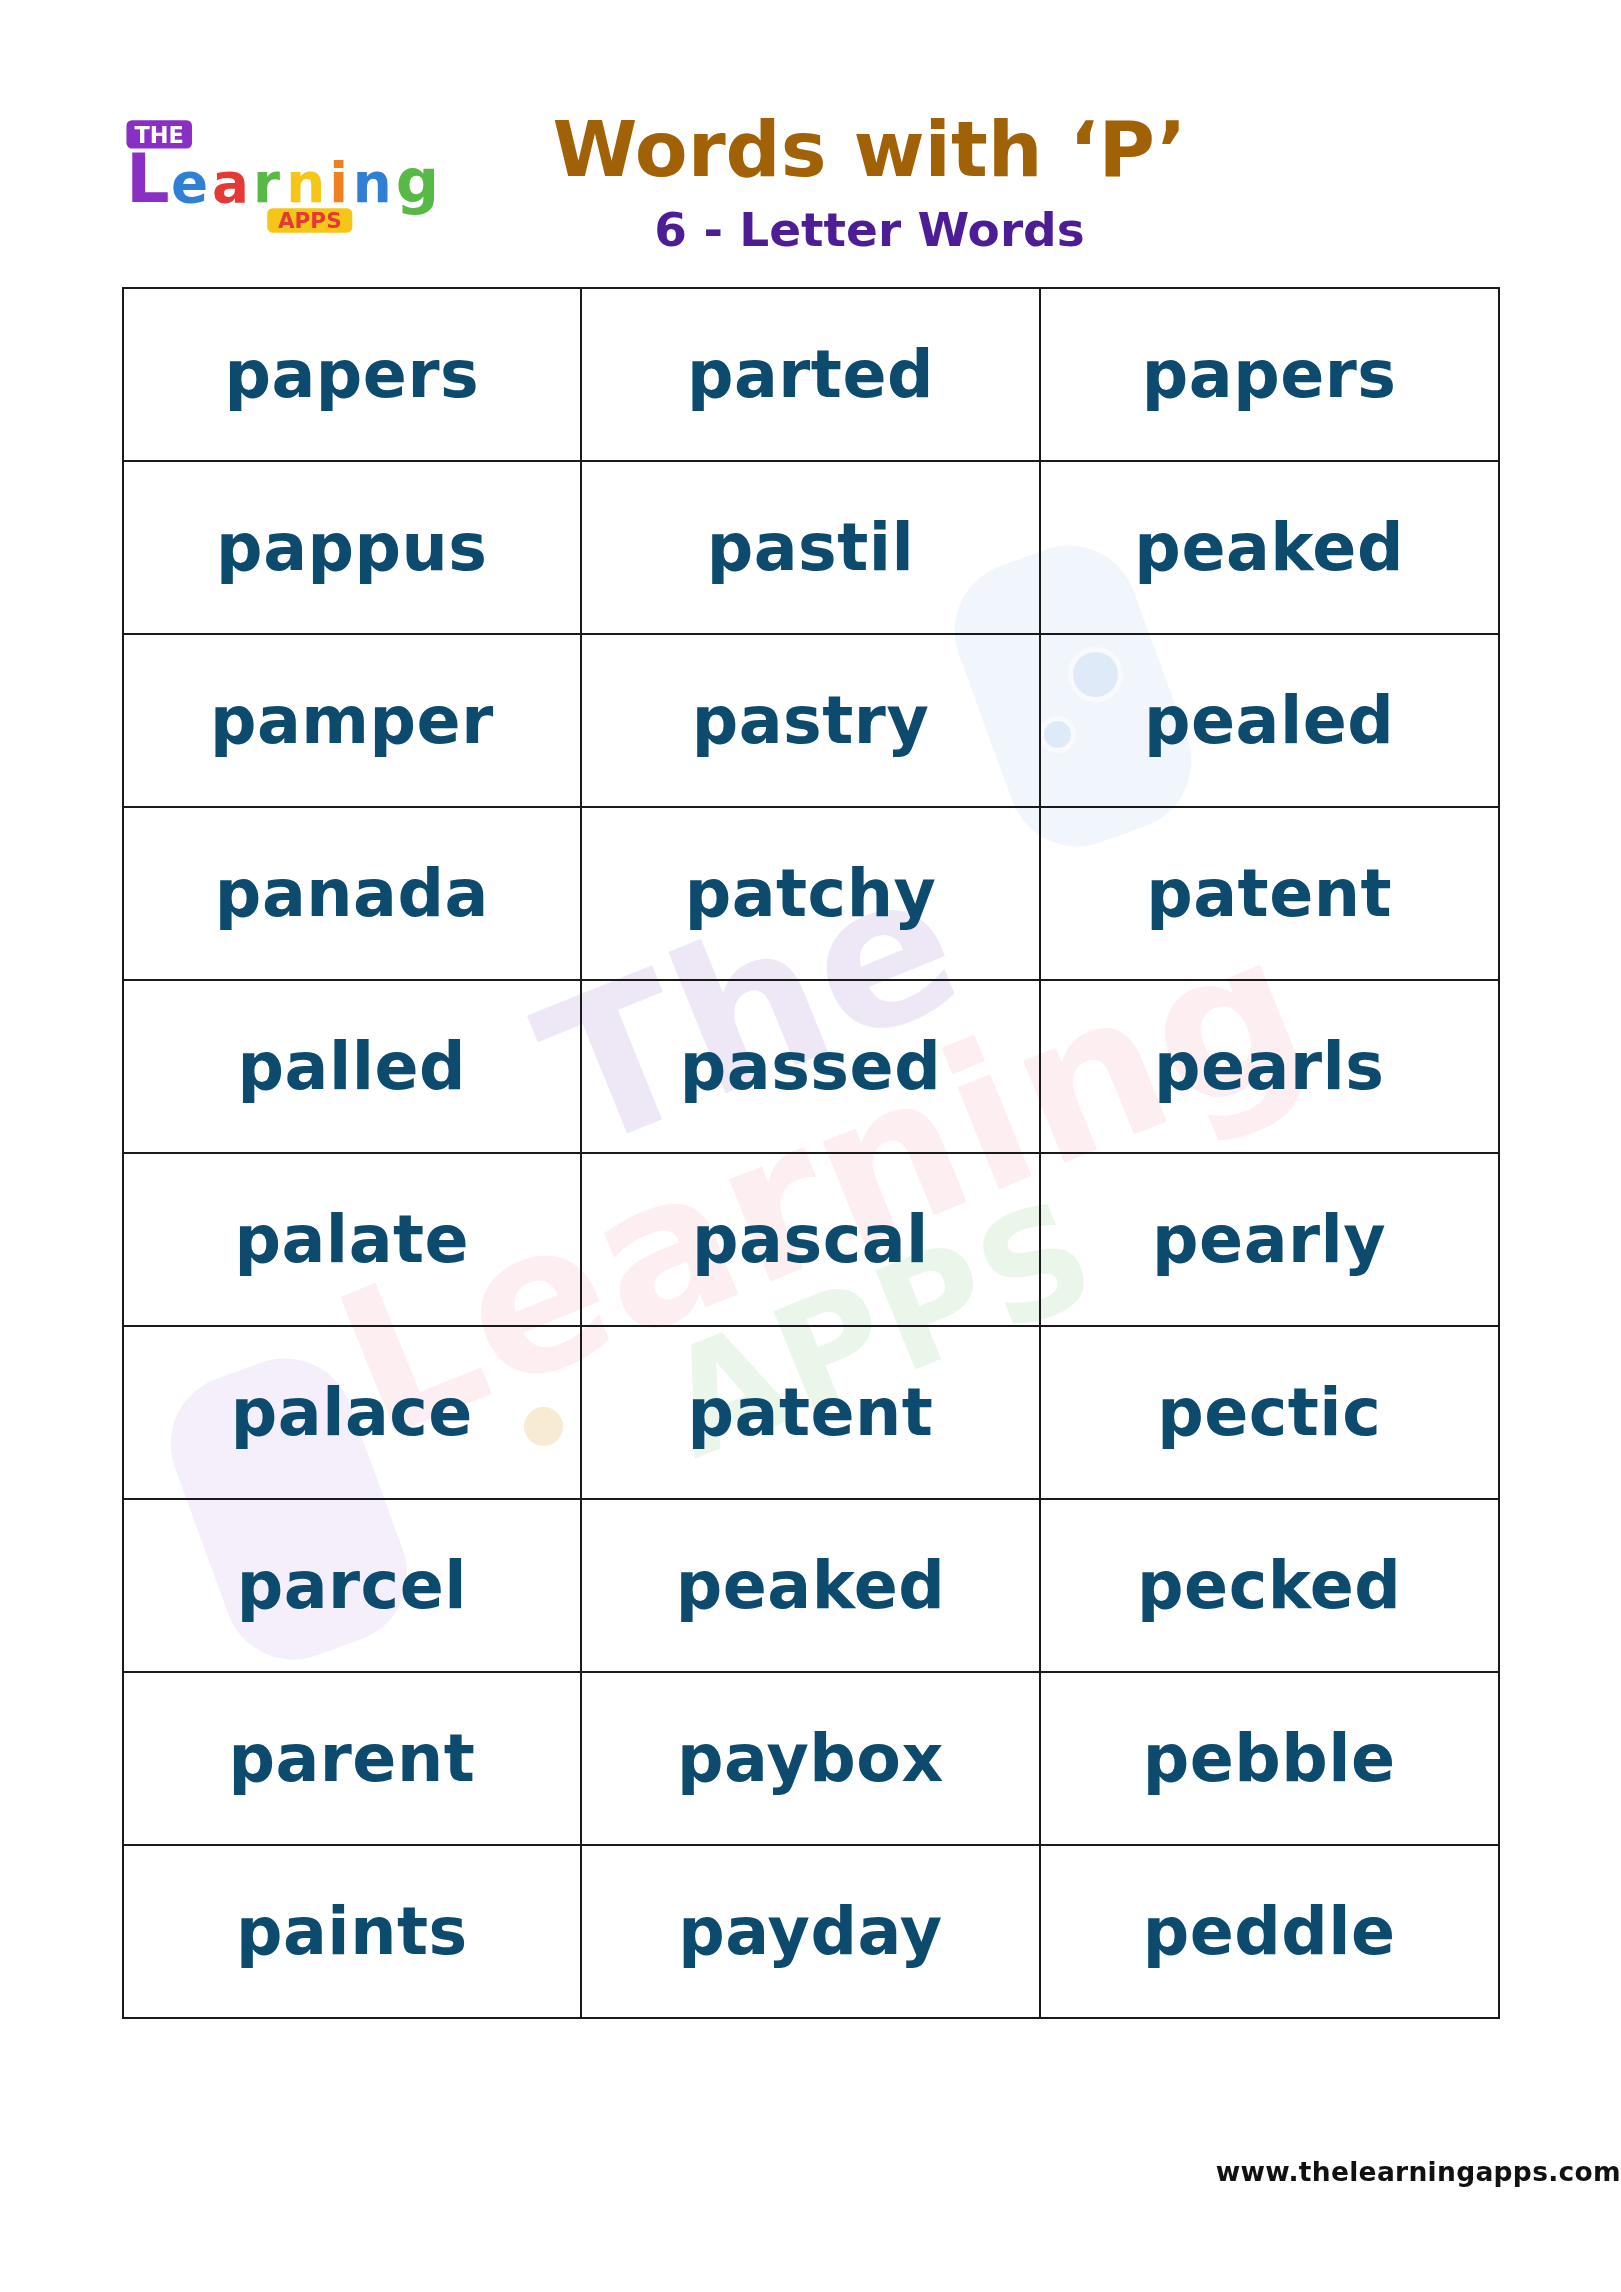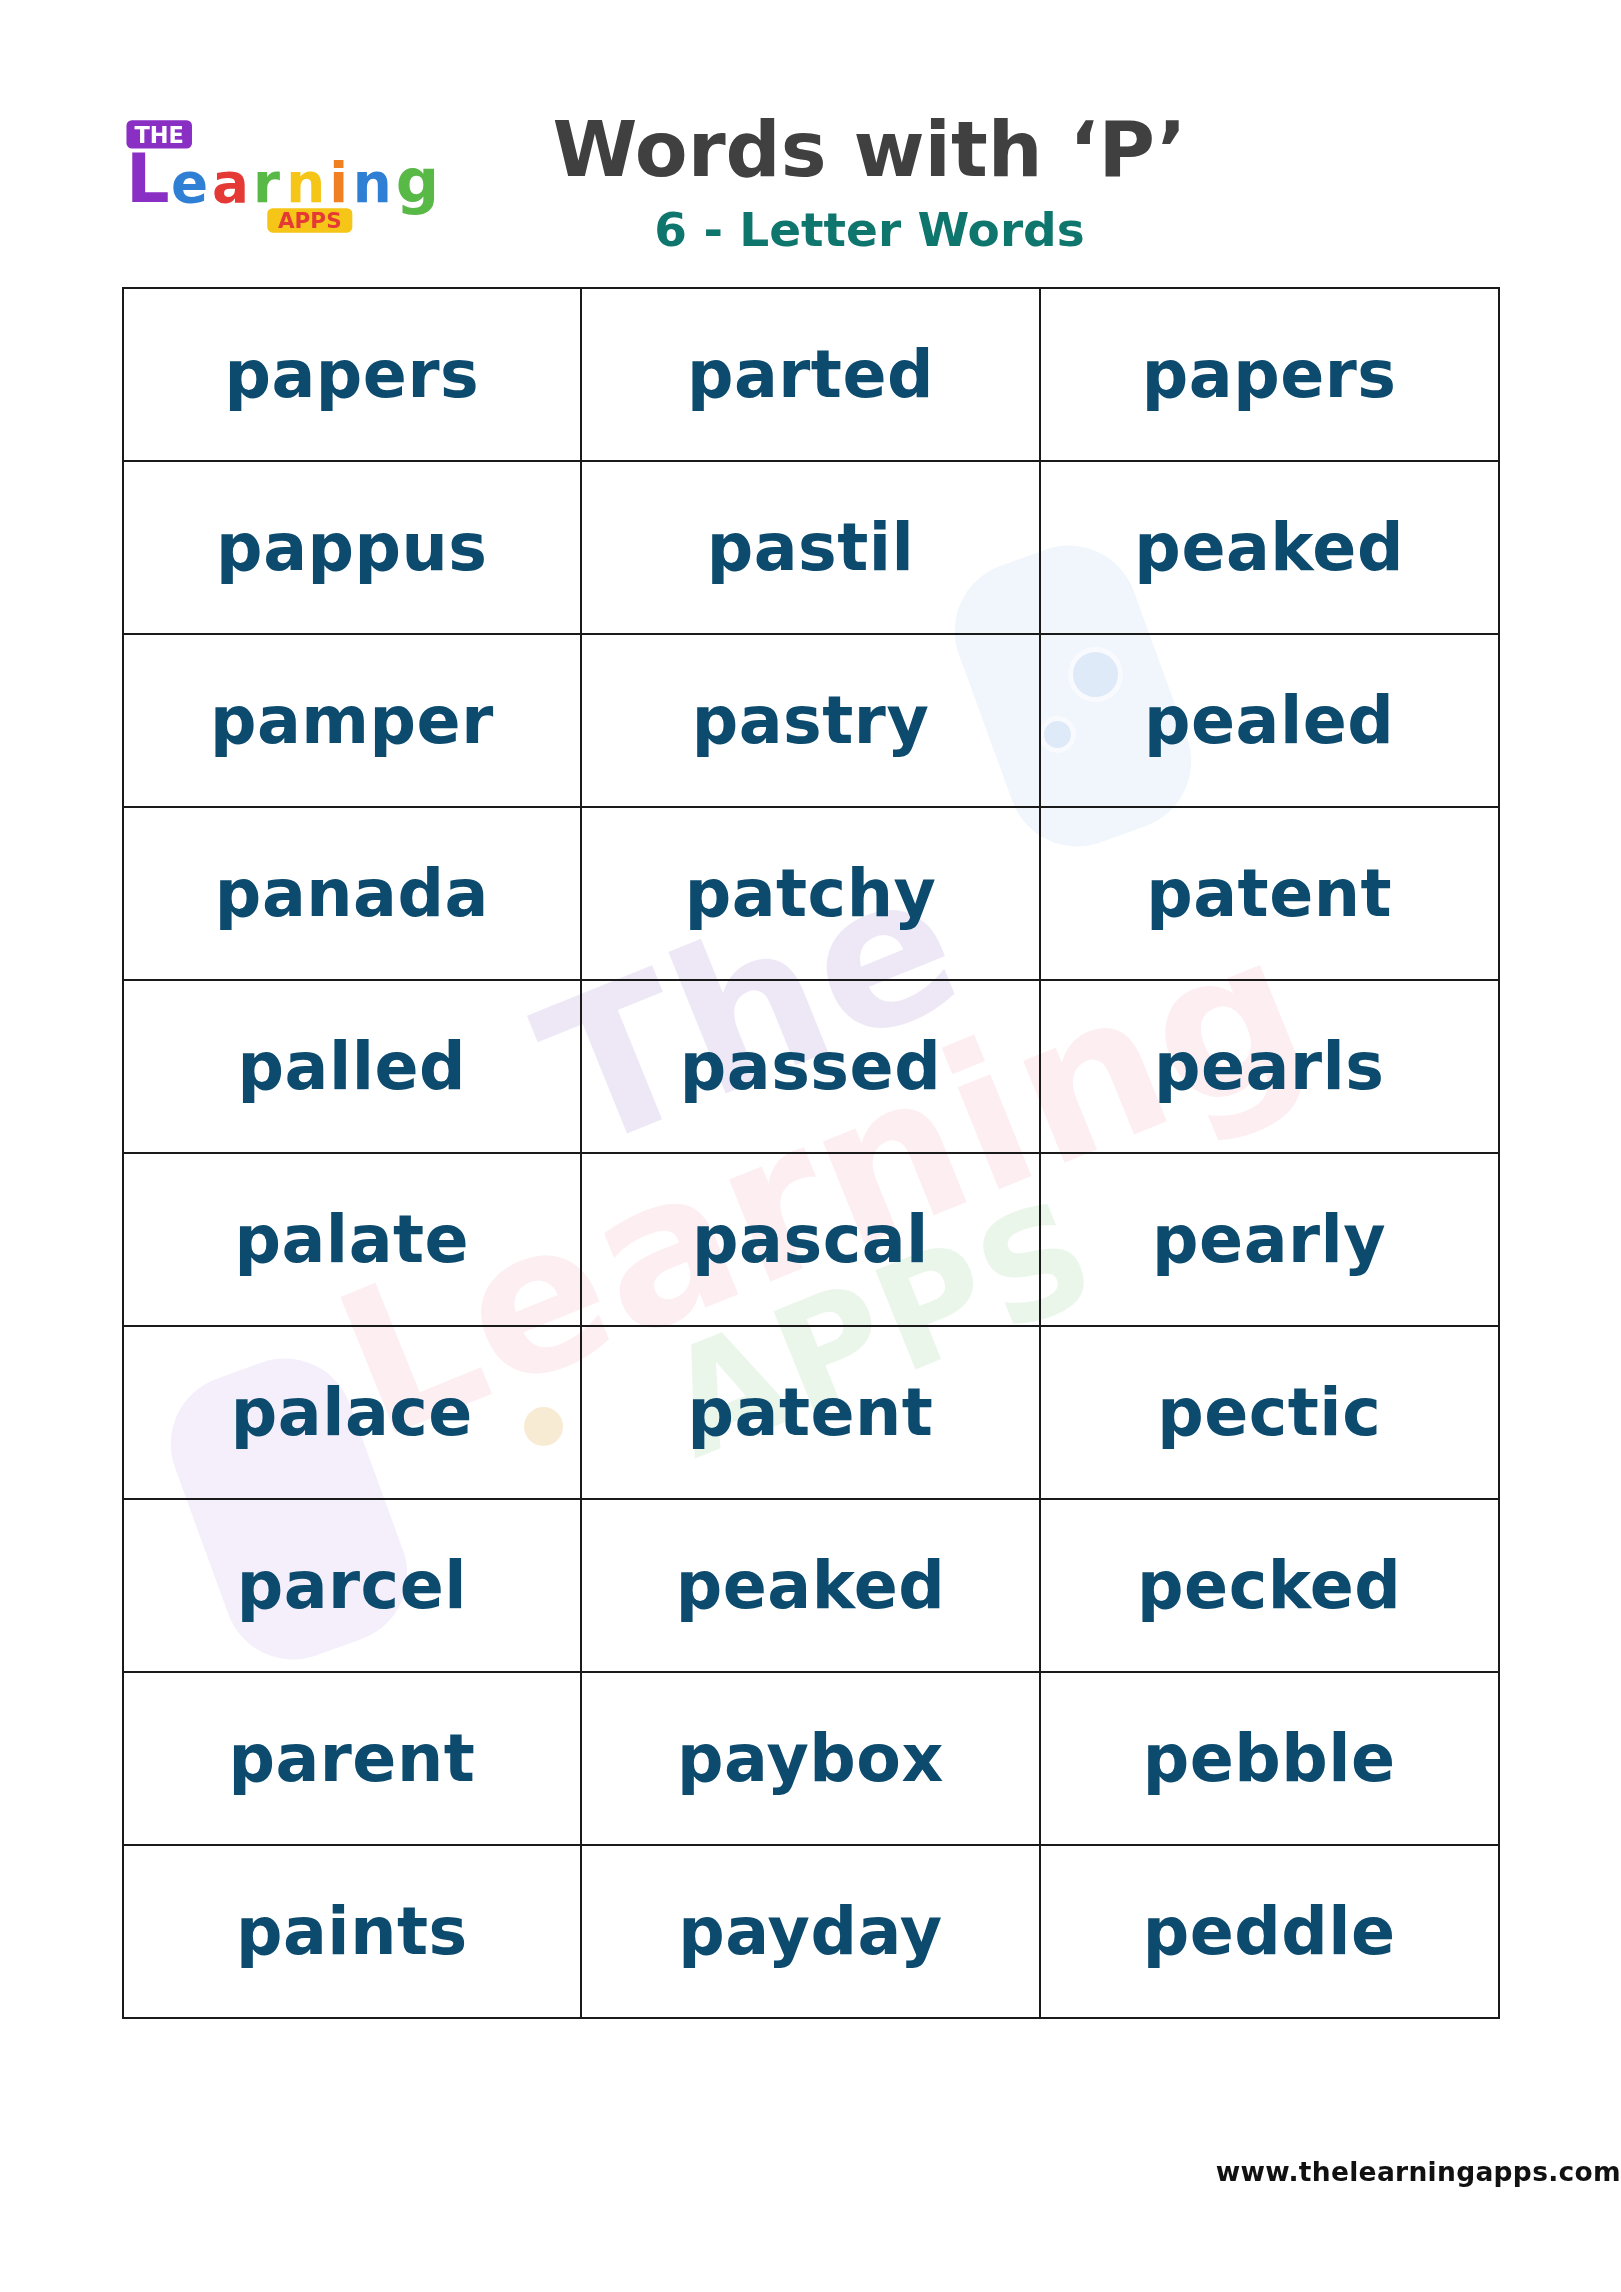--- a/index.html
+++ b/index.html
@@ -97,30 +97,30 @@
   .title-block {
     text-align: center;
     width: 100%;
     padding-left: 118px;
     box-sizing: border-box;
   }
   .main-title {
     font-family: "DejaVu Sans", sans-serif;
     font-weight: bold;
     font-size: 77px;
-    color: #404040;
+    color: #a16207;
     margin: 0;
     line-height: 1.05;
     letter-spacing: 0px;
   }
   .sub-title {
     font-family: "DejaVu Sans", sans-serif;
     font-weight: bold;
     font-size: 47px;
-    color: #0f766e;
+    color: #4c1d95;
     margin: 13.7px 0 0 0;
     line-height: 1.05;
   }
 
   
   .word-table {
     position: relative;
     z-index: 2;
     margin: 33px auto 0 auto;
     border-collapse: collapse;

